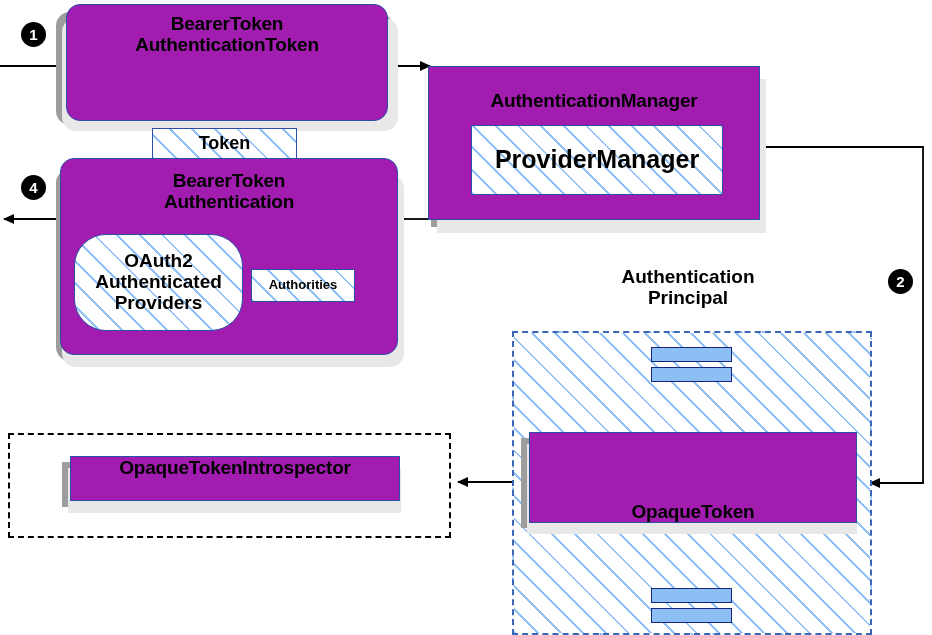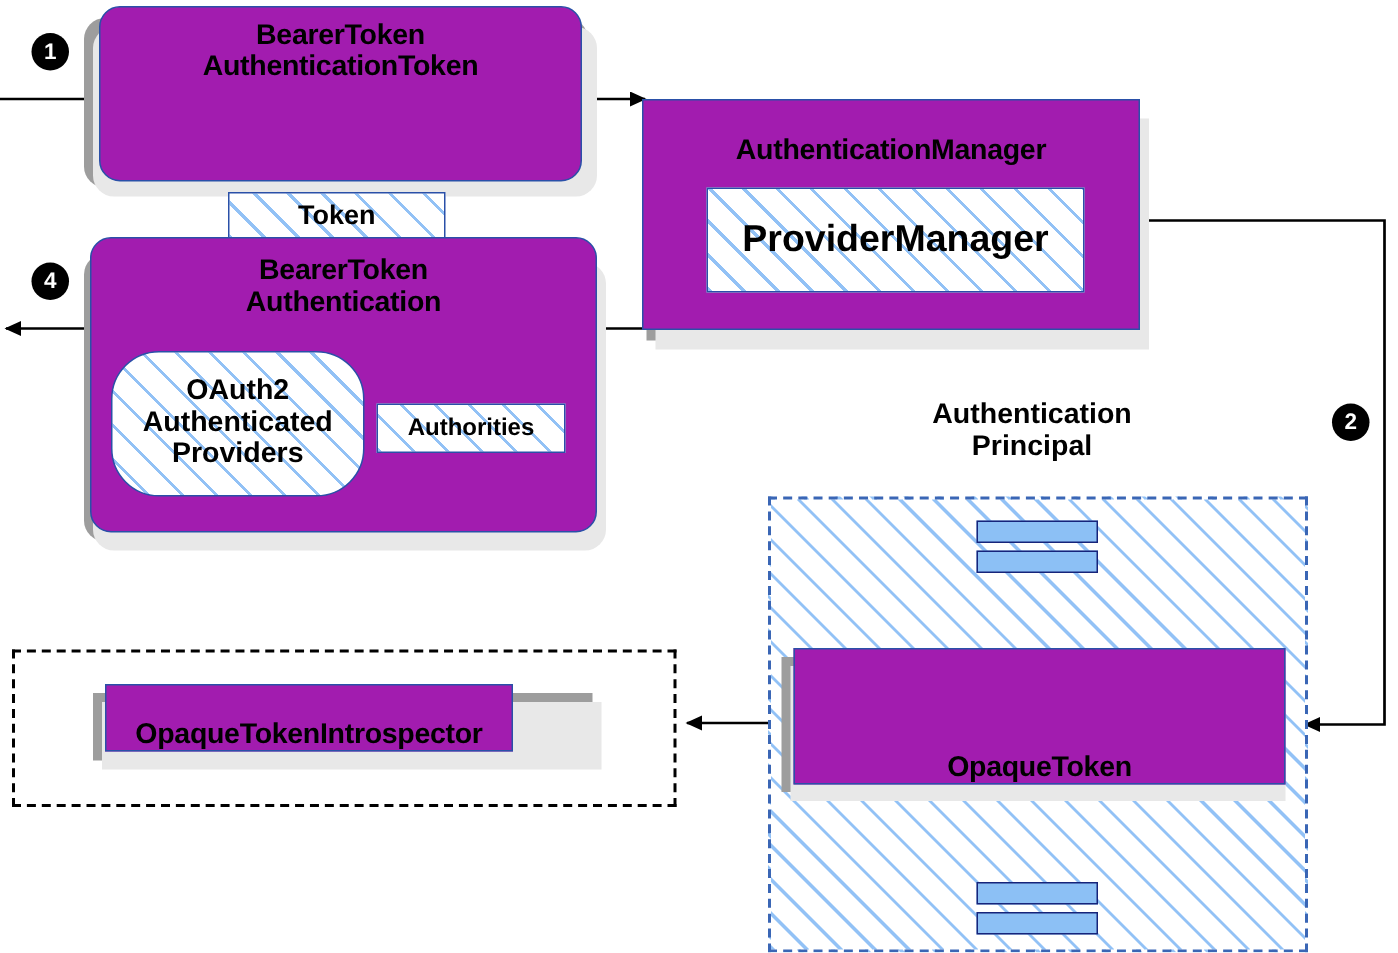--- a/index.html
+++ b/index.html
@@ -185,21 +185,21 @@
       <div>BearerToken</div>
       <div>Authentication</div>
     </div>
 
     <div class="subbox hatch-blue abs" style="left:13px; top:75px; width:169px; height:97px; font-size:19px; flex-direction:column;border-radius:32px;">
       <div>OAuth2</div>
       <div>Authenticated</div>
       <div>Providers</div>
     </div>
 
-    <div class="subbox hatch-blue abs" style="left:190px; top:110px; width:126px; height:33px; font-size:16px;">Authorities</div>
+    <div class="subbox hatch-blue abs" style="left:190px; top:110px; width:104px; height:33px; font-size:13px;">Authorities</div>
   </div>
 
   <div class="abs plain-label" style="left:580px; top:266px; width:216px; font-size:19px;">
     <div>Authentication</div>
     <div>Principal</div>
   </div>
 
   <div class="abs dashed-blue hatch-blue" style="left:512px; top:331px; width:360px; height:304px;"></div>
 
   <div class="abs stackbar" style="left:651px; top:347px; width:81px; height:15px;"></div>
@@ -213,17 +213,17 @@
   <div class="abs bluebox" style="left:529px; top:432px; width:328px; height:91px; display:flex; align-items:flex-end; justify-content:center;">
     <div class="box-title" style="font-size:19px;">
       <div>OpaqueToken</div>
     </div>
   </div>
 
   <div class="abs dashed-black" style="left:8px; top:433px; width:443px; height:105px;"></div>
 
   <div class="abs shadow-block" style="left:62px; top:462px; width:333px; height:45px;"></div>
   <div class="abs shadow-block-lite" style="left:68px; top:468px; width:333px; height:45px;"></div>
-  <div class="abs bluebox" style="left:70px; top:456px; width:272px; height:45px; display:flex; align-items:flex-end; justify-content:center;">
+  <div class="abs bluebox" style="left:70px; top:456px; width:330px; height:45px; display:flex; align-items:flex-start; justify-content:center;">
     <div class="box-title" style="font-size:19px;">OpaqueTokenIntrospector</div>
   </div>
 
 </div>
 
 </body></html>

